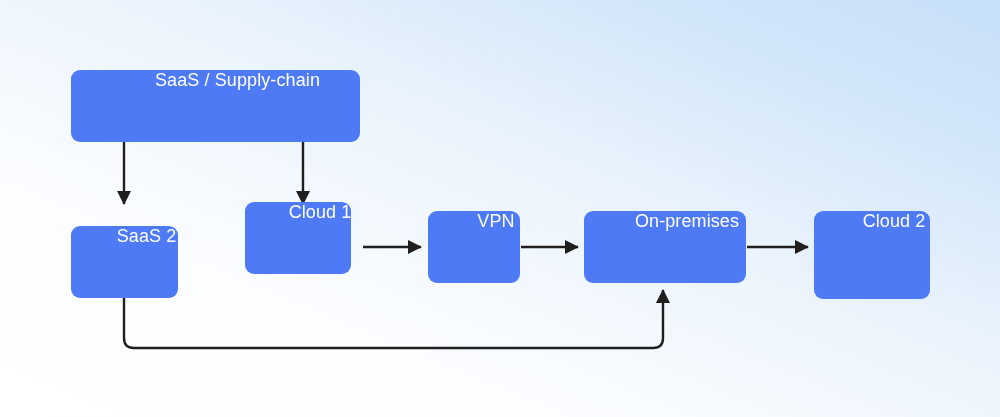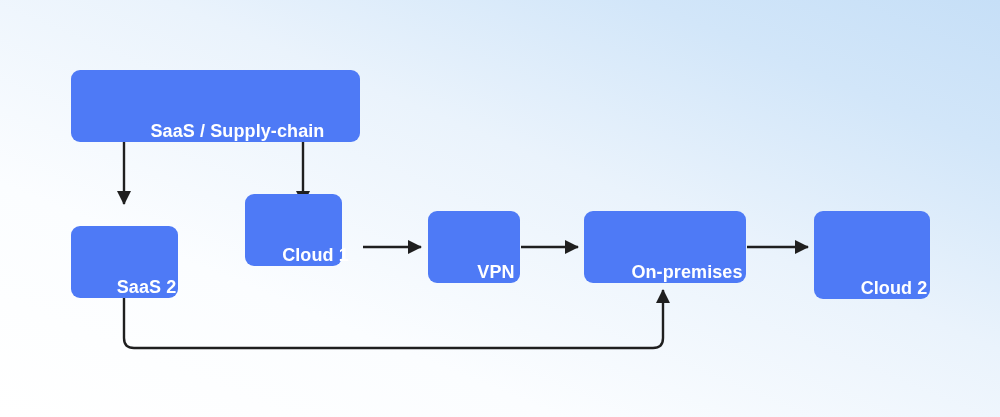--- a/index.html
+++ b/index.html
@@ -14,27 +14,27 @@
   }
   #diagram-canvas {
     position: relative;
     width: 1000px;
     height: 417px;
     background: linear-gradient(to top right, #ffffff 0%, #fbfdff 28%, #eaf3fc 58%, #d2e6f9 82%, #c6dff7 100%);
   }
   .node {
     position: absolute;
     display: flex;
-    align-items: flex-end;
+    align-items: flex-start;
     justify-content: center;
     background: #4e7af6;
     color: #ffffff;
     border-radius: 9px;
     font-size: 18px;
-    font-weight: 700;
+    font-weight: 400;
     letter-spacing: 0.1px;
     white-space: nowrap;
     box-sizing: border-box;
     padding-left: 44px;
   }
   .node-label {
     pointer-events: none;
   }
   #edges-layer {
     position: absolute;
@@ -72,21 +72,21 @@
   </svg>
 
   <div class="node" style="left:71px; top:70px; width:289px; height:72px;">
     <span class="node-label">SaaS / Supply-chain</span>
   </div>
 
   <div class="node" style="left:71px; top:226px; width:107px; height:72px;">
     <span class="node-label">SaaS 2</span>
   </div>
 
-  <div class="node" style="left:245px; top:194px; width:97px; height:72px;">
+  <div class="node" style="left:245px; top:202px; width:106px; height:72px;">
     <span class="node-label">Cloud 1</span>
   </div>
 
   <div class="node" style="left:428px; top:211px; width:92px; height:72px;">
     <span class="node-label">VPN</span>
   </div>
 
   <div class="node" style="left:584px; top:211px; width:162px; height:72px;">
     <span class="node-label">On-premises</span>
   </div>

